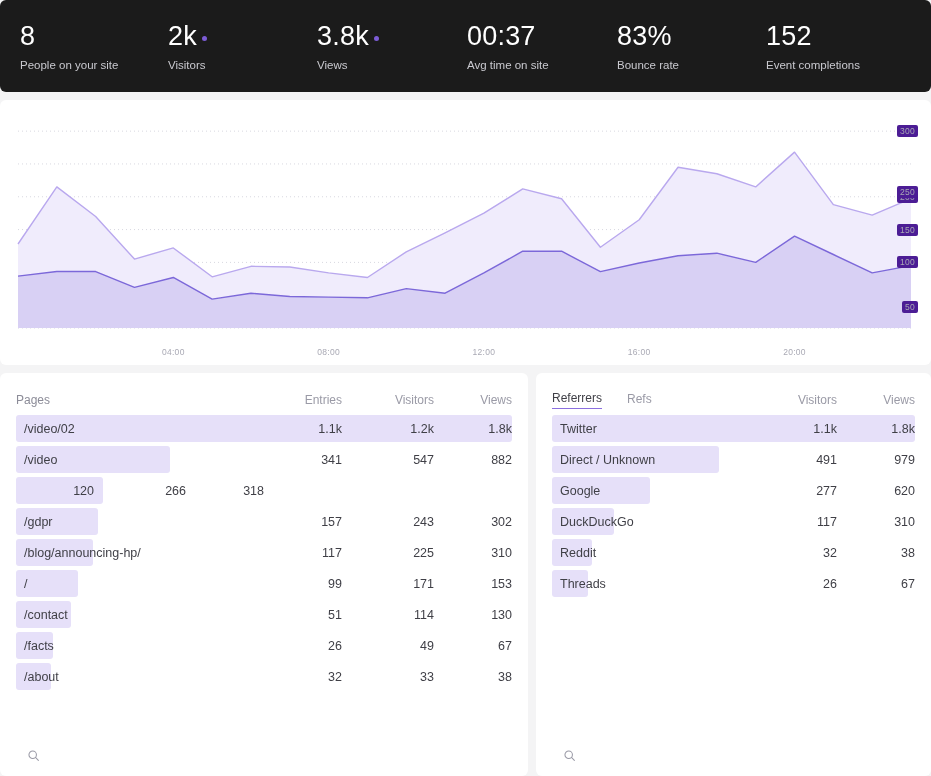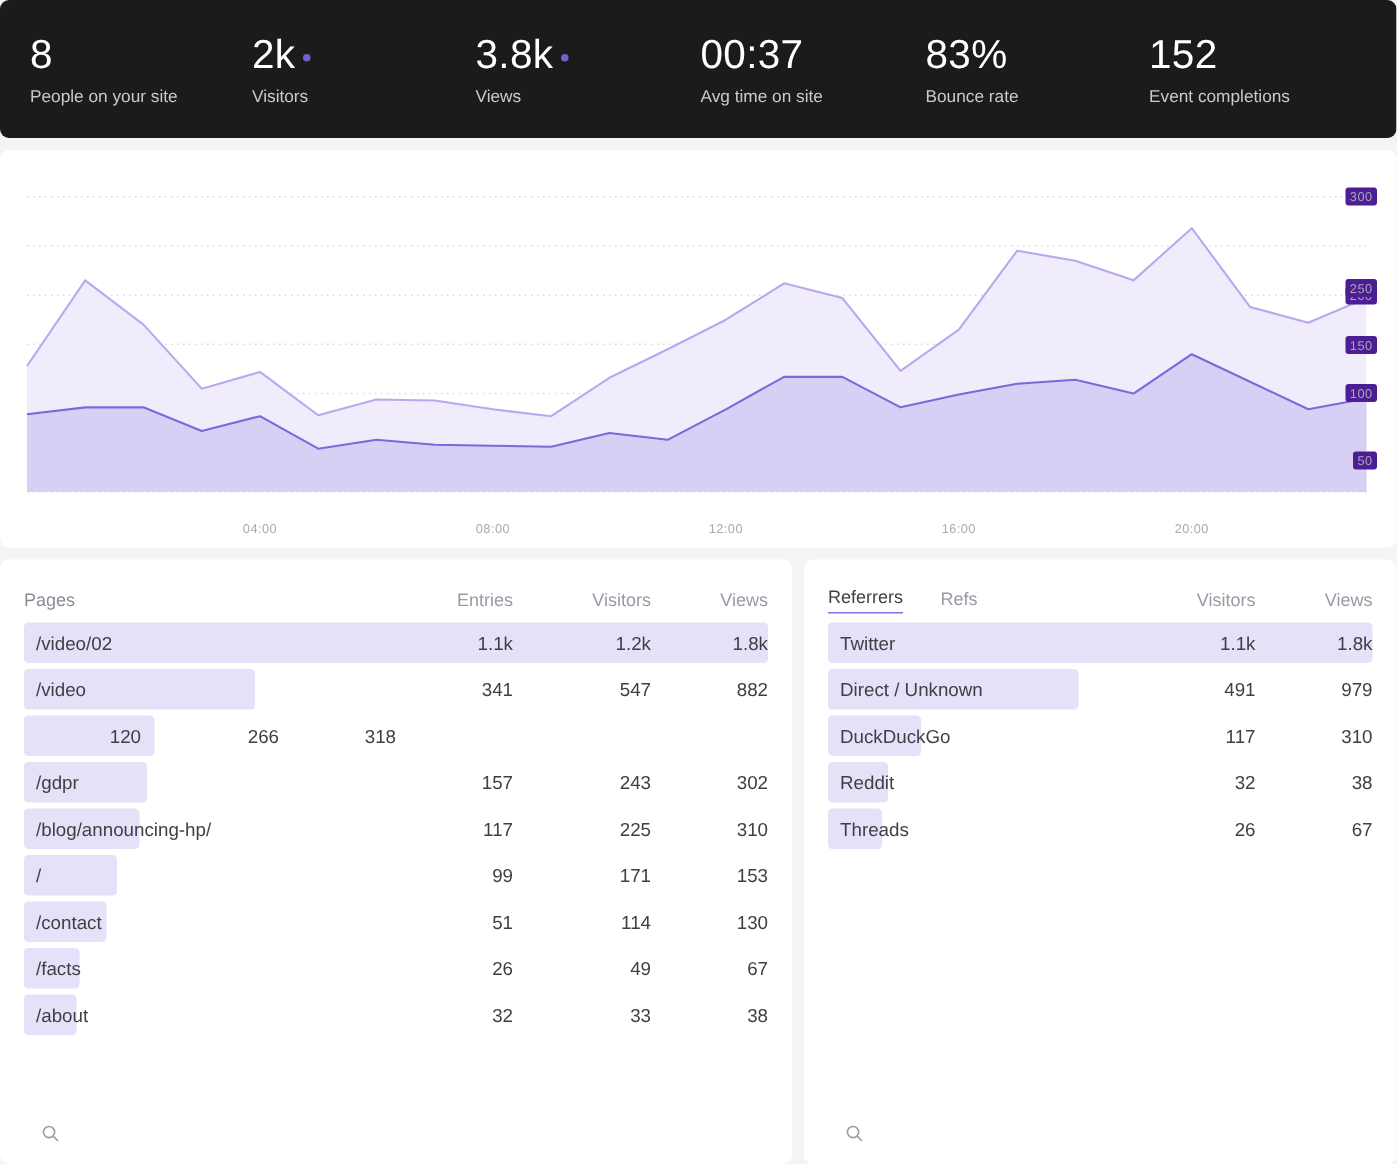--- a/index.html
+++ b/index.html
@@ -335,20 +335,26 @@
             <div class="row-val col-visitors">1.1k</div>
             <div class="row-val col-views">1.8k</div>
           </div>
           <div class="row">
             <div class="row-bar" style="width: 46%;"></div>
             <div class="row-name">Direct / Unknown</div>
             <div class="row-val col-visitors">491</div>
             <div class="row-val col-views">979</div>
           </div>
           <div class="row">
+            <div class="row-bar" style="width: 27%;"></div>
+            <div class="row-name">Google</div>
+            <div class="row-val col-visitors">277</div>
+            <div class="row-val col-views">620</div>
+          </div>
+          <div class="row">
             <div class="row-bar" style="width: 17%;"></div>
             <div class="row-name">DuckDuckGo</div>
             <div class="row-val col-visitors">117</div>
             <div class="row-val col-views">310</div>
           </div>
           <div class="row">
             <div class="row-bar" style="width: 11%;"></div>
             <div class="row-name">Reddit</div>
             <div class="row-val col-visitors">32</div>
             <div class="row-val col-views">38</div>

